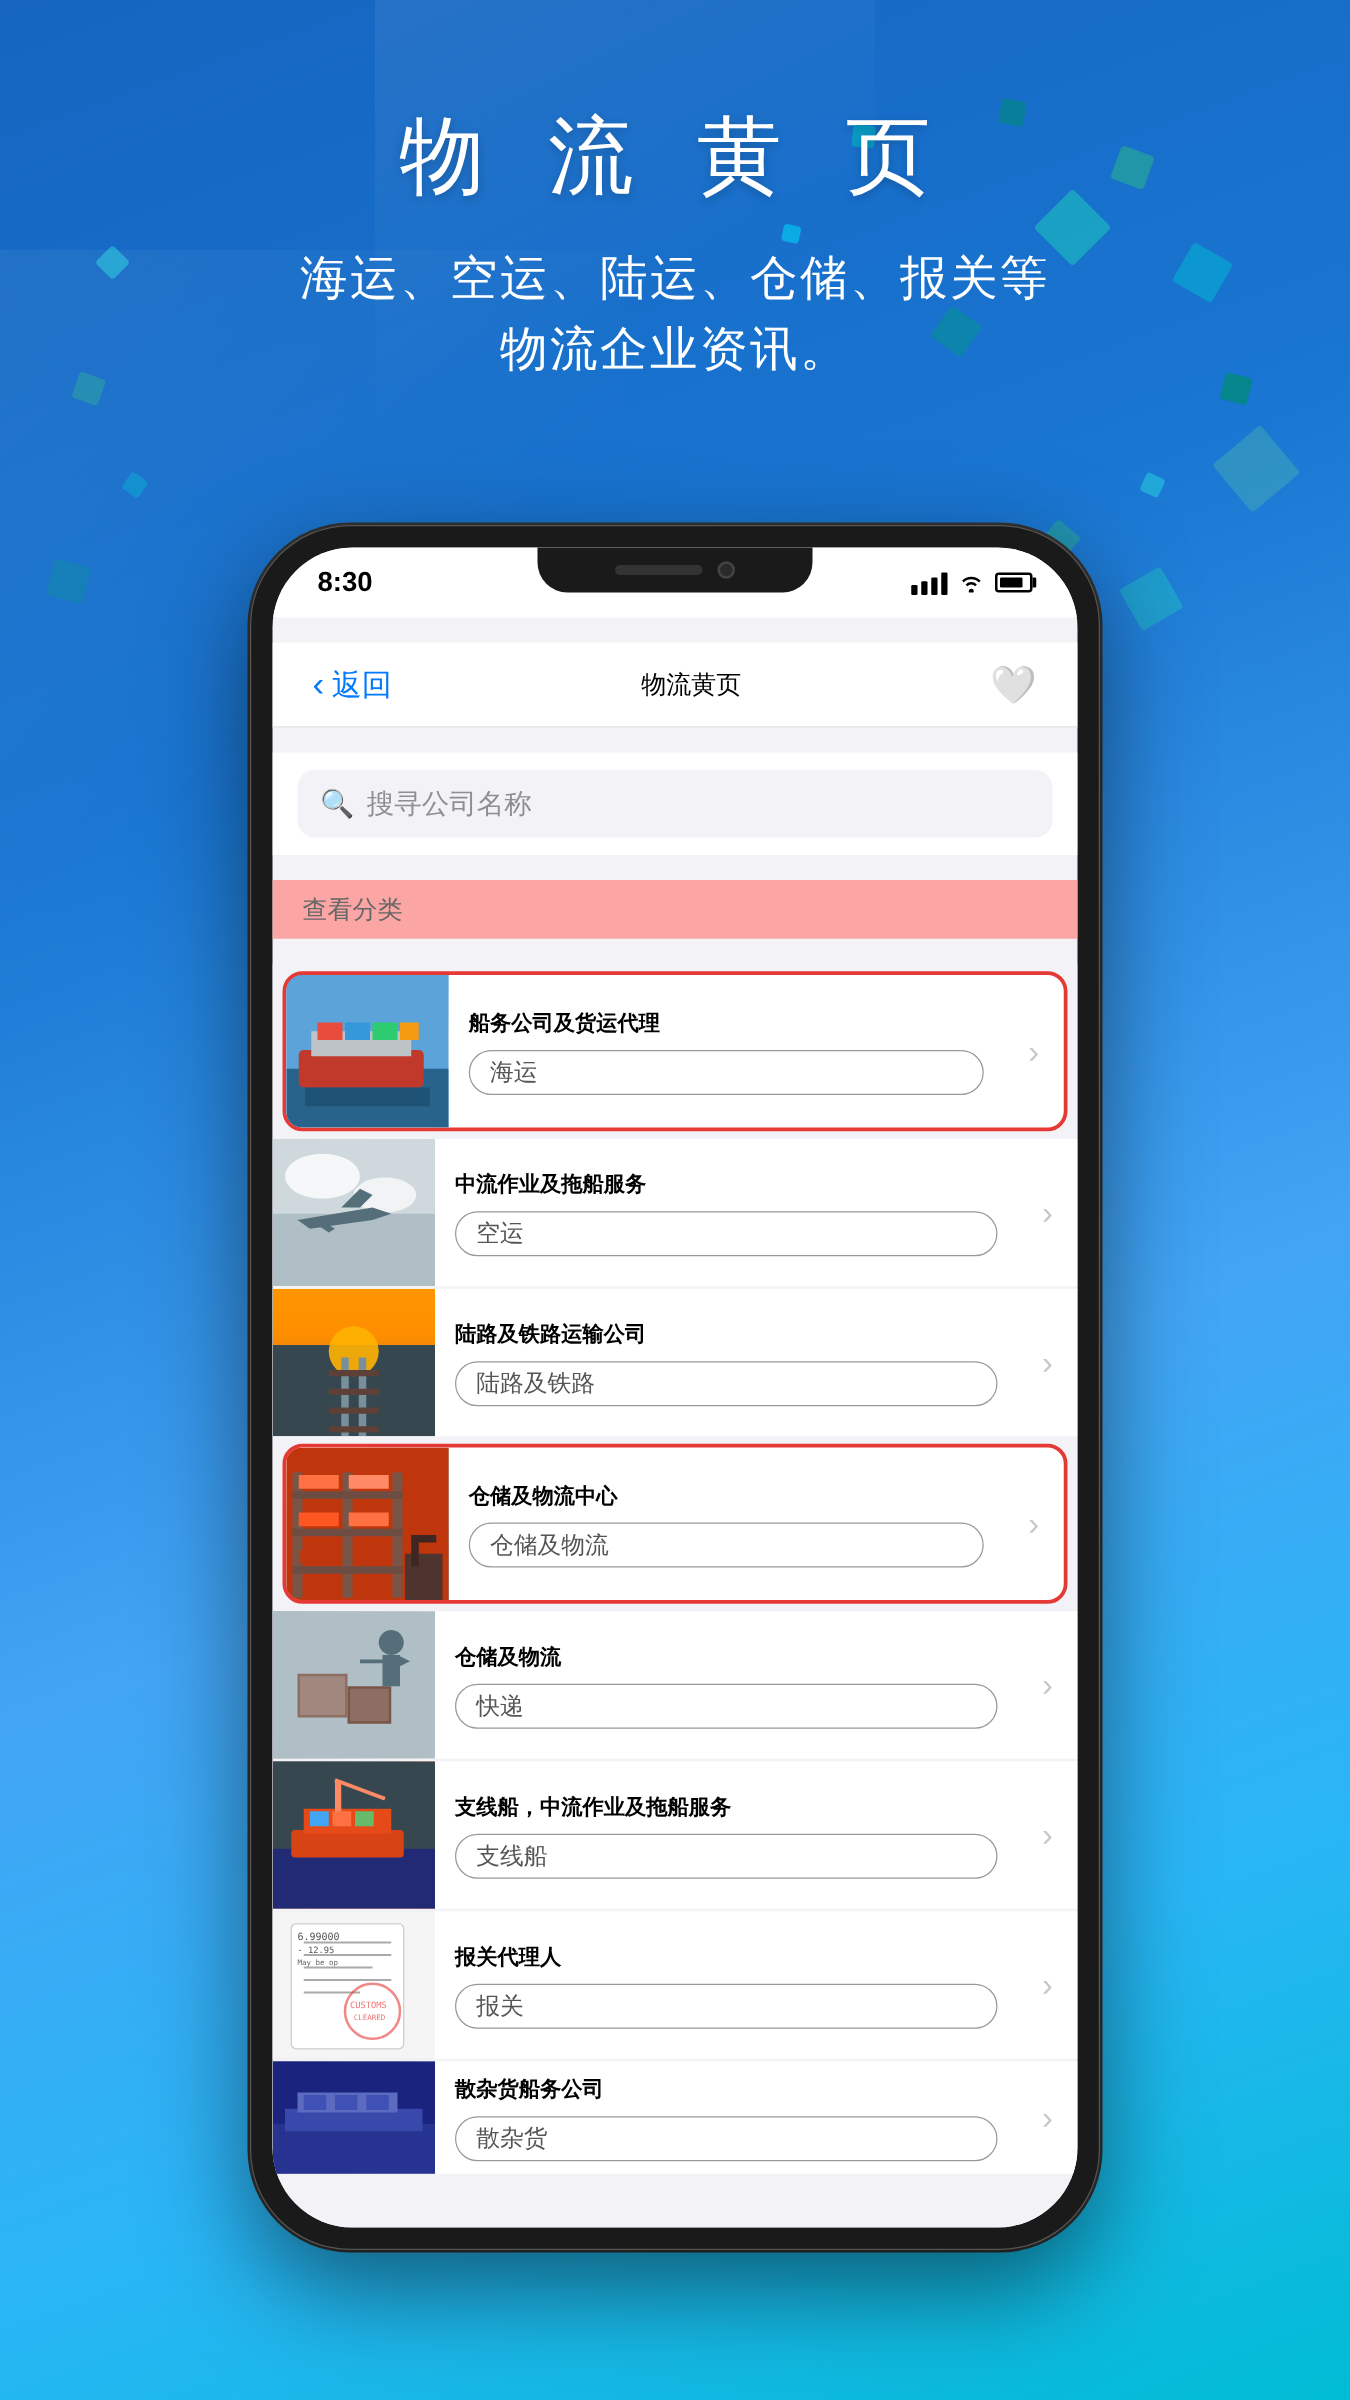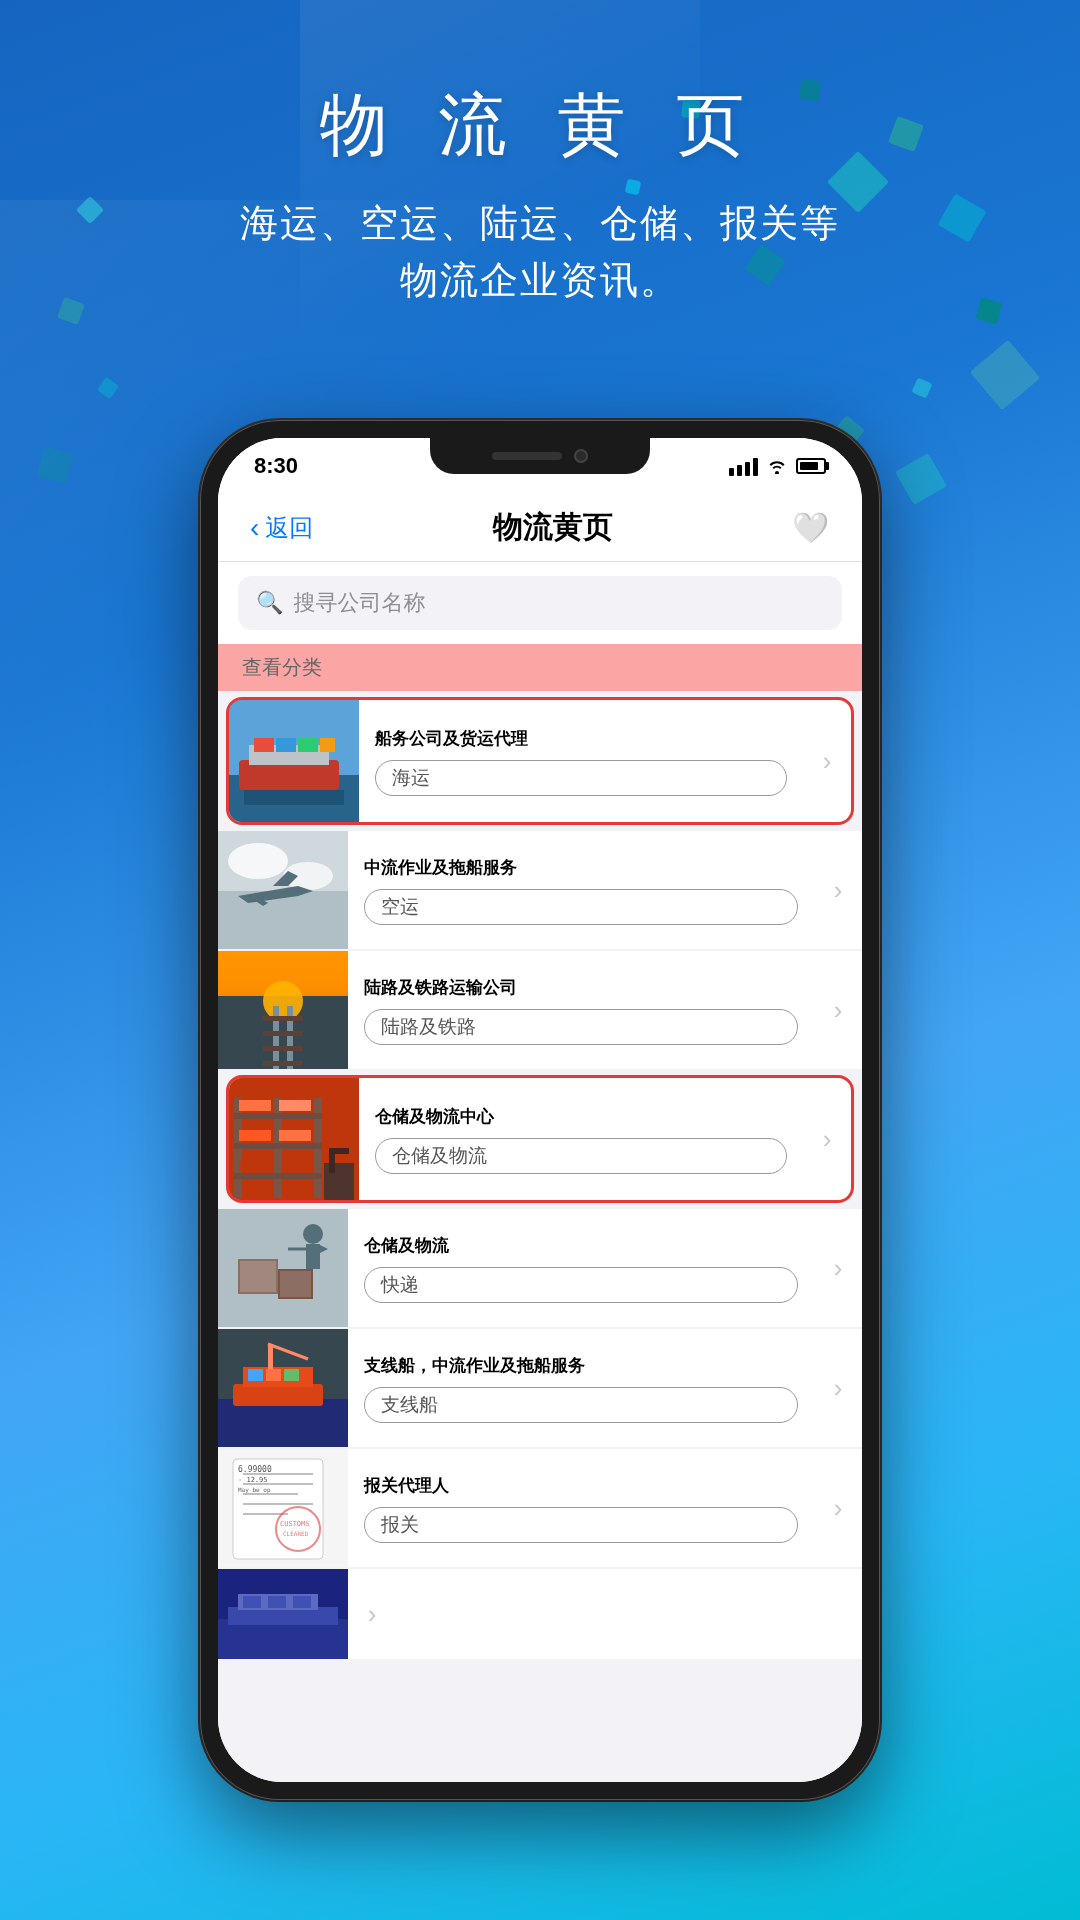--- a/index.html
+++ b/index.html
@@ -100,20 +100,21 @@
 
     
     .phone-screen {
       width: 100%;
       height: 100%;
       background: #f2f2f7;
       border-radius: 64px;
       overflow: hidden;
       display: flex;
       flex-direction: column;
+      gap: 20px;
     }
 
     
     .status-bar {
       background: white;
       height: 56px;
       display: flex;
       align-items: center;
       justify-content: space-between;
       padding: 0 36px;
@@ -183,22 +184,22 @@
       align-items: center;
       gap: 6px;
       color: #007aff;
       font-size: 24px;
     }
     .nav-chevron {
       font-size: 28px;
       color: #007aff;
     }
     .nav-title {
-      font-size: 30px;
-      font-weight: 700;
+      font-size: 20px;
+      font-weight: 400;
       color: #000;
     }
     .nav-heart {
       font-size: 30px;
       color: #007aff;
     }
 
     
     .search-bar {
       background: white;
@@ -630,20 +631,24 @@
 
                 <rect x="10" y="38" width="110" height="18" fill="#3949ab"></rect>
                 <rect x="20" y="25" width="80" height="16" fill="#5c6bc0"></rect>
 
                 <rect x="25" y="27" width="18" height="12" fill="#3f51b5"></rect>
                 <rect x="50" y="27" width="18" height="12" fill="#3f51b5"></rect>
                 <rect x="75" y="27" width="18" height="12" fill="#3f51b5"></rect>
               </svg>
             </div>
           </div>
+          <div class="list-item-content">
+            <span class="list-item-title">散杂货船务公司</span>
+            <span class="list-item-tag">散杂货</span>
+          </div>
           <div class="list-item-chevron">›</div>
         </div>
 
       </div>
 
     </div>
   </div>
 </div>
 
 </body></html>

